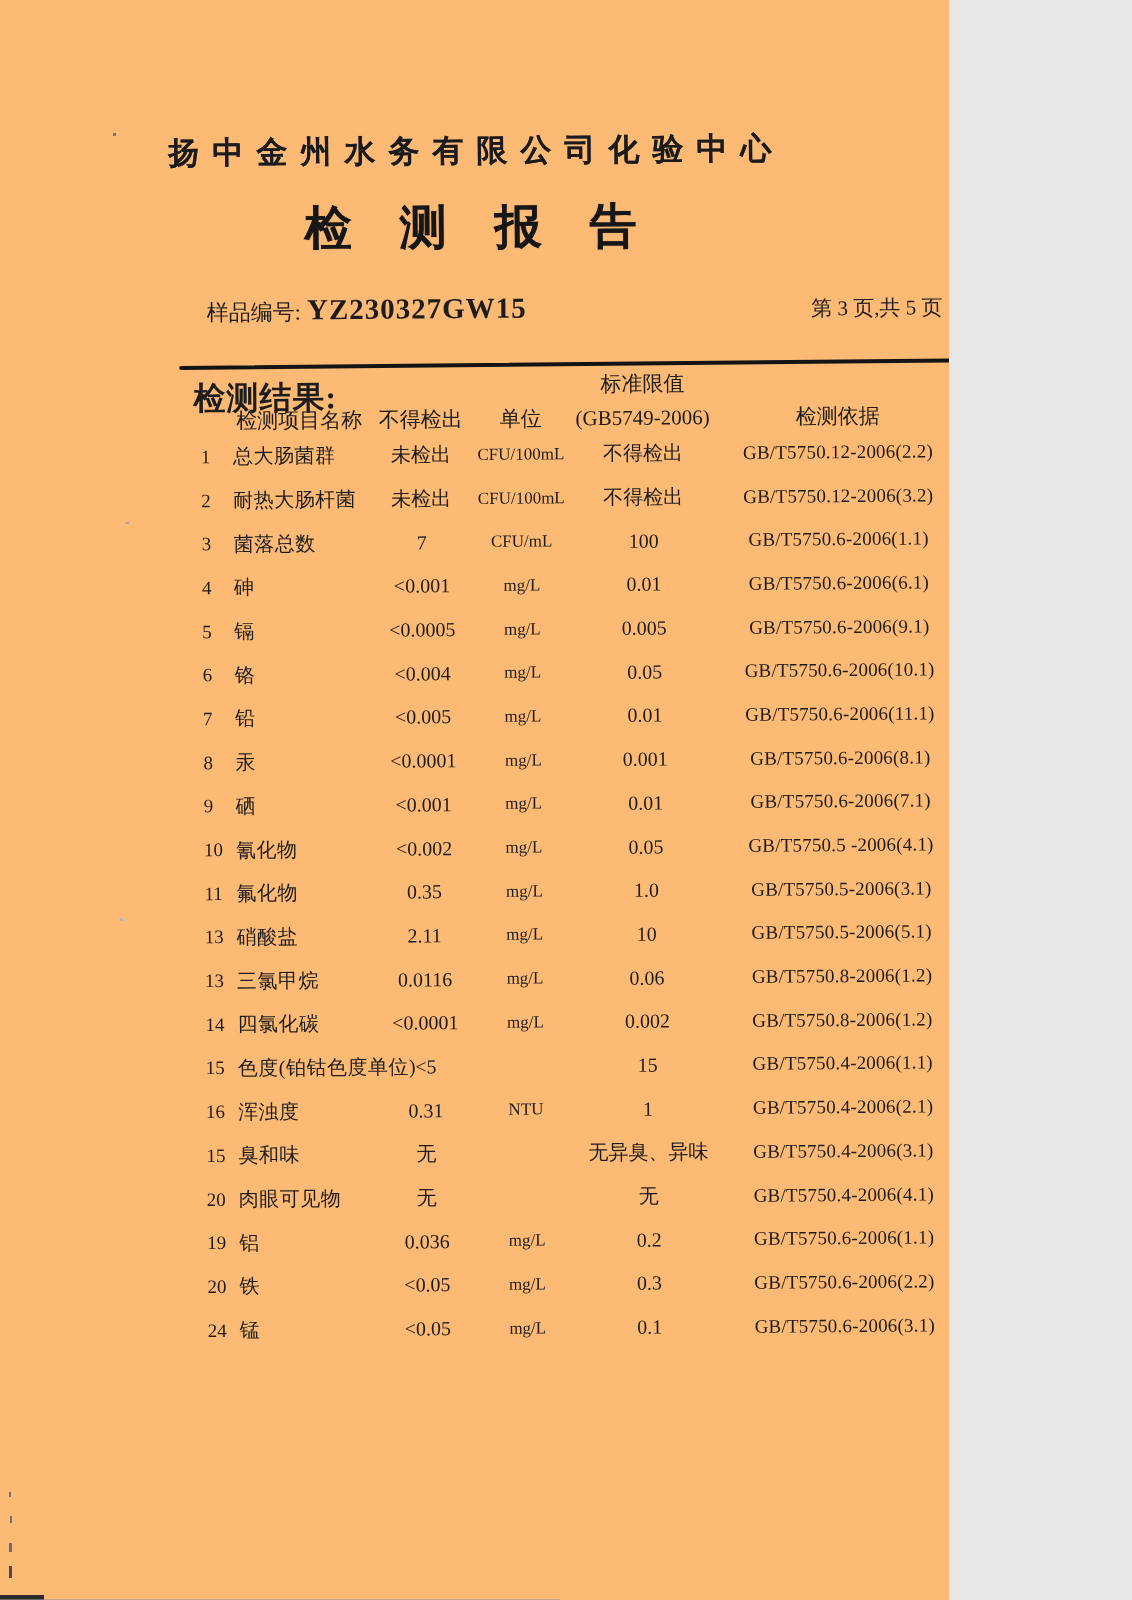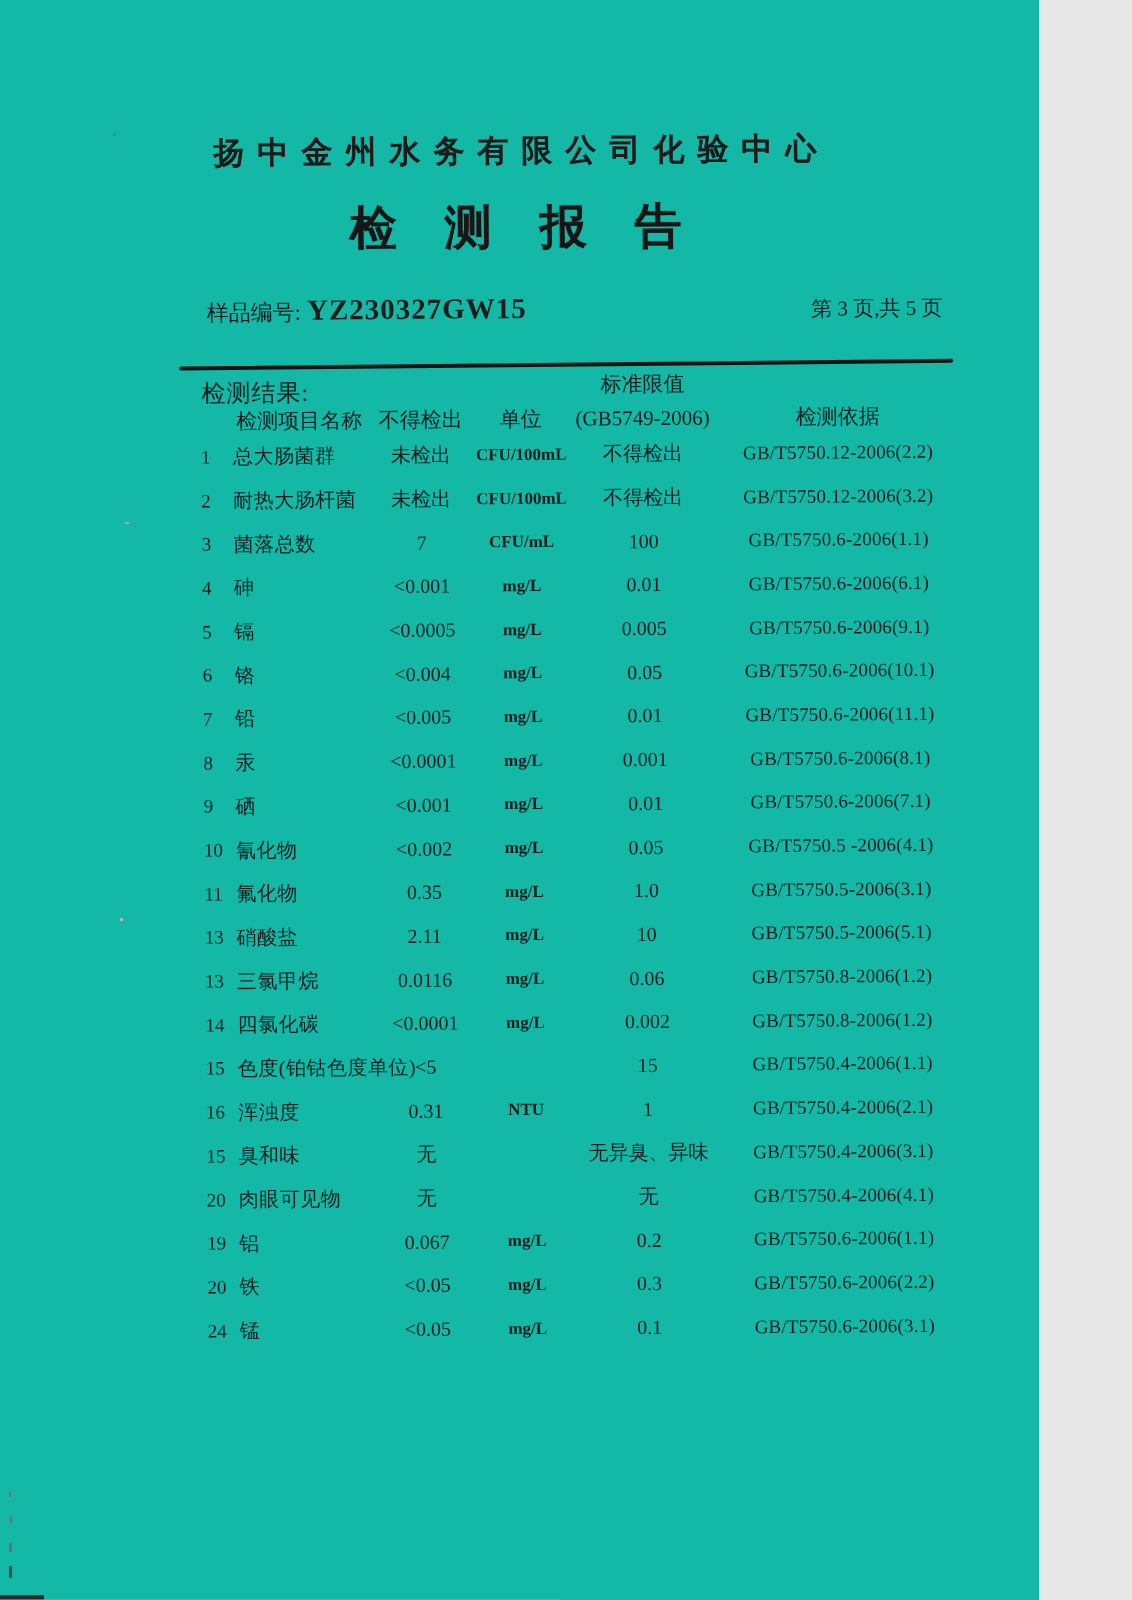--- a/index.html
+++ b/index.html
@@ -1,19 +1,19 @@
 <!DOCTYPE html>
 <html><head>
 <meta charset="utf-8">
 <style>
   html,body{margin:0;padding:0;background:#e8e8e8;}
   .page{
     position:relative;
-    width:1039px;height:1600px;
-    background:#14b8a6;
+    width:949px;height:1600px;
+    background:#fdba74;
     overflow:hidden;
     font-family:"Liberation Serif","DejaVu Serif",serif;
     color:#1c1c1c;
   }
   .tilt{
     position:absolute;inset:0;
     transform:rotate(-0.45deg);
     transform-origin:50% 45%;
   }
   .company{
@@ -44,22 +44,22 @@
     position:absolute;top:297px;left:800px;width:160px;
     font-size:21px;text-align:center;white-space:nowrap;
   }
   .rule{
     position:absolute;top:363px;left:182px;width:774px;height:4px;
     background:#141414;
     border-radius:2px;
     transform:rotate(-0.12deg);
   }
   .section-label{
-    position:absolute;top:375px;left:204px;
-    font-size:24px;font-weight:400;letter-spacing:1px;
+    position:absolute;top:375px;left:196px;
+    font-size:32px;font-weight:700;letter-spacing:1px;
   }
   .limit-top{
     position:absolute;top:371px;left:568px;width:154px;
     text-align:center;font-size:21px;
   }
   .col-headers{
     position:absolute;top:404px;left:178px;width:780px;height:30px;
     display:grid;
     grid-template-columns:25px 32px 133px 110px 90px 154px 236px;
     align-items:center;
@@ -73,21 +73,21 @@
   .row{
     display:grid;
     grid-template-columns:25px 32px 133px 110px 90px 154px 236px;
     align-items:center;
     height:43.7px;
     font-size:20px;
   }
   .c-num{text-align:left;font-size:19px;}
   .c-name{text-align:left;white-space:nowrap;overflow:visible;letter-spacing:.5px;}
   .c-result,.c-unit,.c-limit,.c-basis{text-align:center;white-space:nowrap;}
-  .c-unit{font-size:17px;font-weight:700;font-family:"Liberation Serif","DejaVu Serif",serif;}
+  .c-unit{font-size:17px;font-weight:400;font-family:"Liberation Serif","DejaVu Serif",serif;}
   .c-basis{font-size:19px;letter-spacing:.2px;}
   .c-limit{font-size:20px;}
   
   .seal{
     position:absolute;top:836px;left:1054px;width:78px;height:214px;
   }
   
   .bottom-strip{
     position:absolute;left:0;bottom:0;width:44px;height:5px;background:#2a2a2a;
   }
@@ -311,21 +311,21 @@
           <span class="c-result">无</span>
           <span class="c-unit"></span>
           <span class="c-limit">无</span>
           <span class="c-basis">GB/T5750.4-2006(4.1)</span>
         </div>
 
         <div class="row">
           <span></span>
           <span class="c-num">19</span>
           <span class="c-name">铝</span>
-          <span class="c-result">0.067</span>
+          <span class="c-result">0.036</span>
           <span class="c-unit">mg/L</span>
           <span class="c-limit">0.2</span>
           <span class="c-basis">GB/T5750.6-2006(1.1)</span>
         </div>
 
         <div class="row">
           <span></span>
           <span class="c-num">20</span>
           <span class="c-name">铁</span>
           <span class="c-result">&lt;0.05</span>

